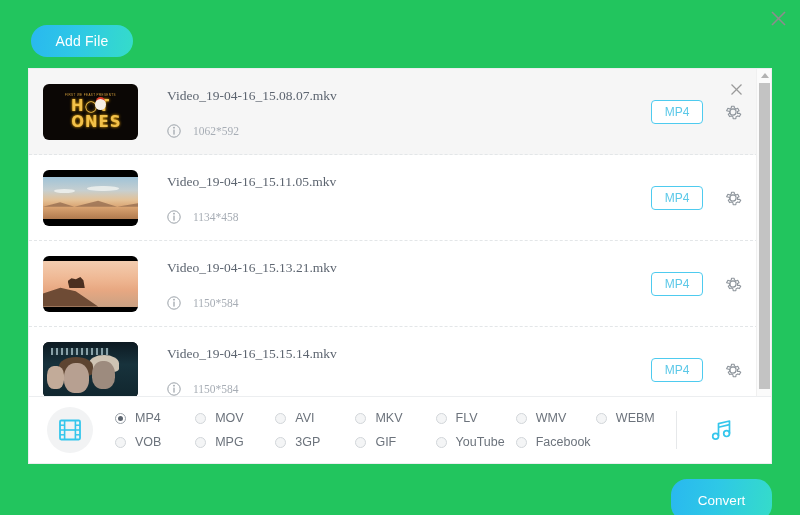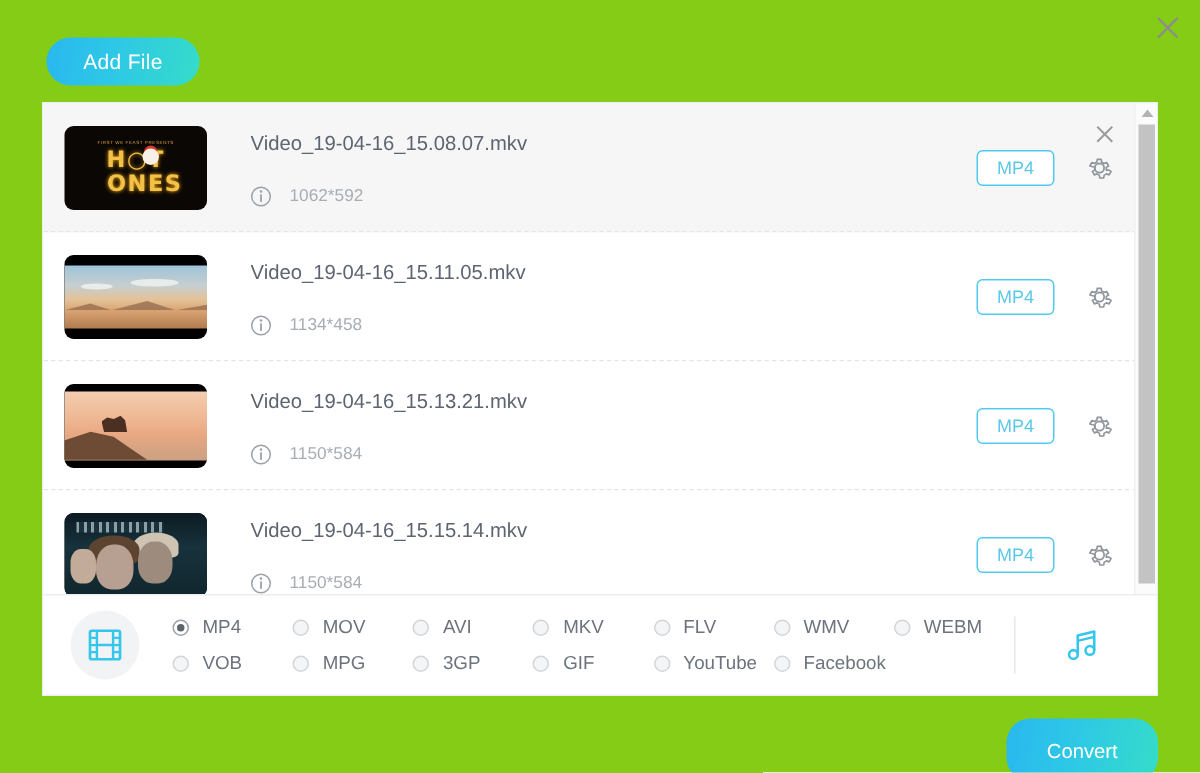--- a/index.html
+++ b/index.html
@@ -2,21 +2,21 @@
 <html><head>
 <meta charset="utf-8">
 <style>
   * { box-sizing: border-box; margin: 0; padding: 0; }
   html, body {
     width: 800px; height: 515px;
     background: #ffffff;
     font-family: "Liberation Sans", sans-serif;
     overflow: hidden;
   }
-  .app { position: relative; width: 800px; height: 515px; background: #84cc16; }
+  .app { position: relative; width: 800px; height: 515px; background: #22c55e; }
 
   
   .window-close {
     position: absolute; top: 4px; right: 8px;
     width: 28px; height: 28px;
     display: flex; align-items: center; justify-content: center;
     cursor: pointer;
   }
   .window-close svg { display: block; }
 
@@ -130,21 +130,21 @@
     background: repeating-linear-gradient(90deg, #9db6bd 0 2px, #1d333b 2px 5px);
     opacity: .85;
   }
   .t4 .face { position: absolute; border-radius: 46% 46% 42% 42%; }
   .t4 .f1 { left: 22%; top: 38%; width: 26%; height: 54%; background: #b7a091; }
   .t4 .f2 { left: 52%; top: 34%; width: 24%; height: 50%; background: #9d8b7e; }
   .t4 .h1 { position: absolute; left: 17%; top: 28%; width: 36%; height: 34%; background: #5d4431; border-radius: 50% 50% 20% 20%; }
   .t4 .h2 { position: absolute; left: 48%; top: 24%; width: 32%; height: 30%; background: #cfc4b4; border-radius: 50% 50% 20% 20%; }
   .t4 .hand { position: absolute; left: 4%; top: 44%; width: 18%; height: 40%; background: #c2ab99; border-radius: 40%; }
 
-  .file-meta { margin-left: 29px; flex: 1 1 auto; min-width: 0; }
+  .file-meta { margin-left: 29px; flex: 1 1 auto; min-width: 0; font-family: Liberation Serif, serif; }
   .file-name {
     font-size: 13.5px; color: #5d6570; line-height: 20px;
     white-space: nowrap; overflow: hidden; text-overflow: ellipsis;
   }
   .file-sub { display: flex; align-items: center; margin-top: 18px; }
   .info-icon {
     width: 14px; height: 14px; flex: 0 0 auto;
     display: flex; align-items: center; justify-content: center;
   }
   .file-res { font-size: 11.5px; color: #a7adb5; margin-left: 12px; }

